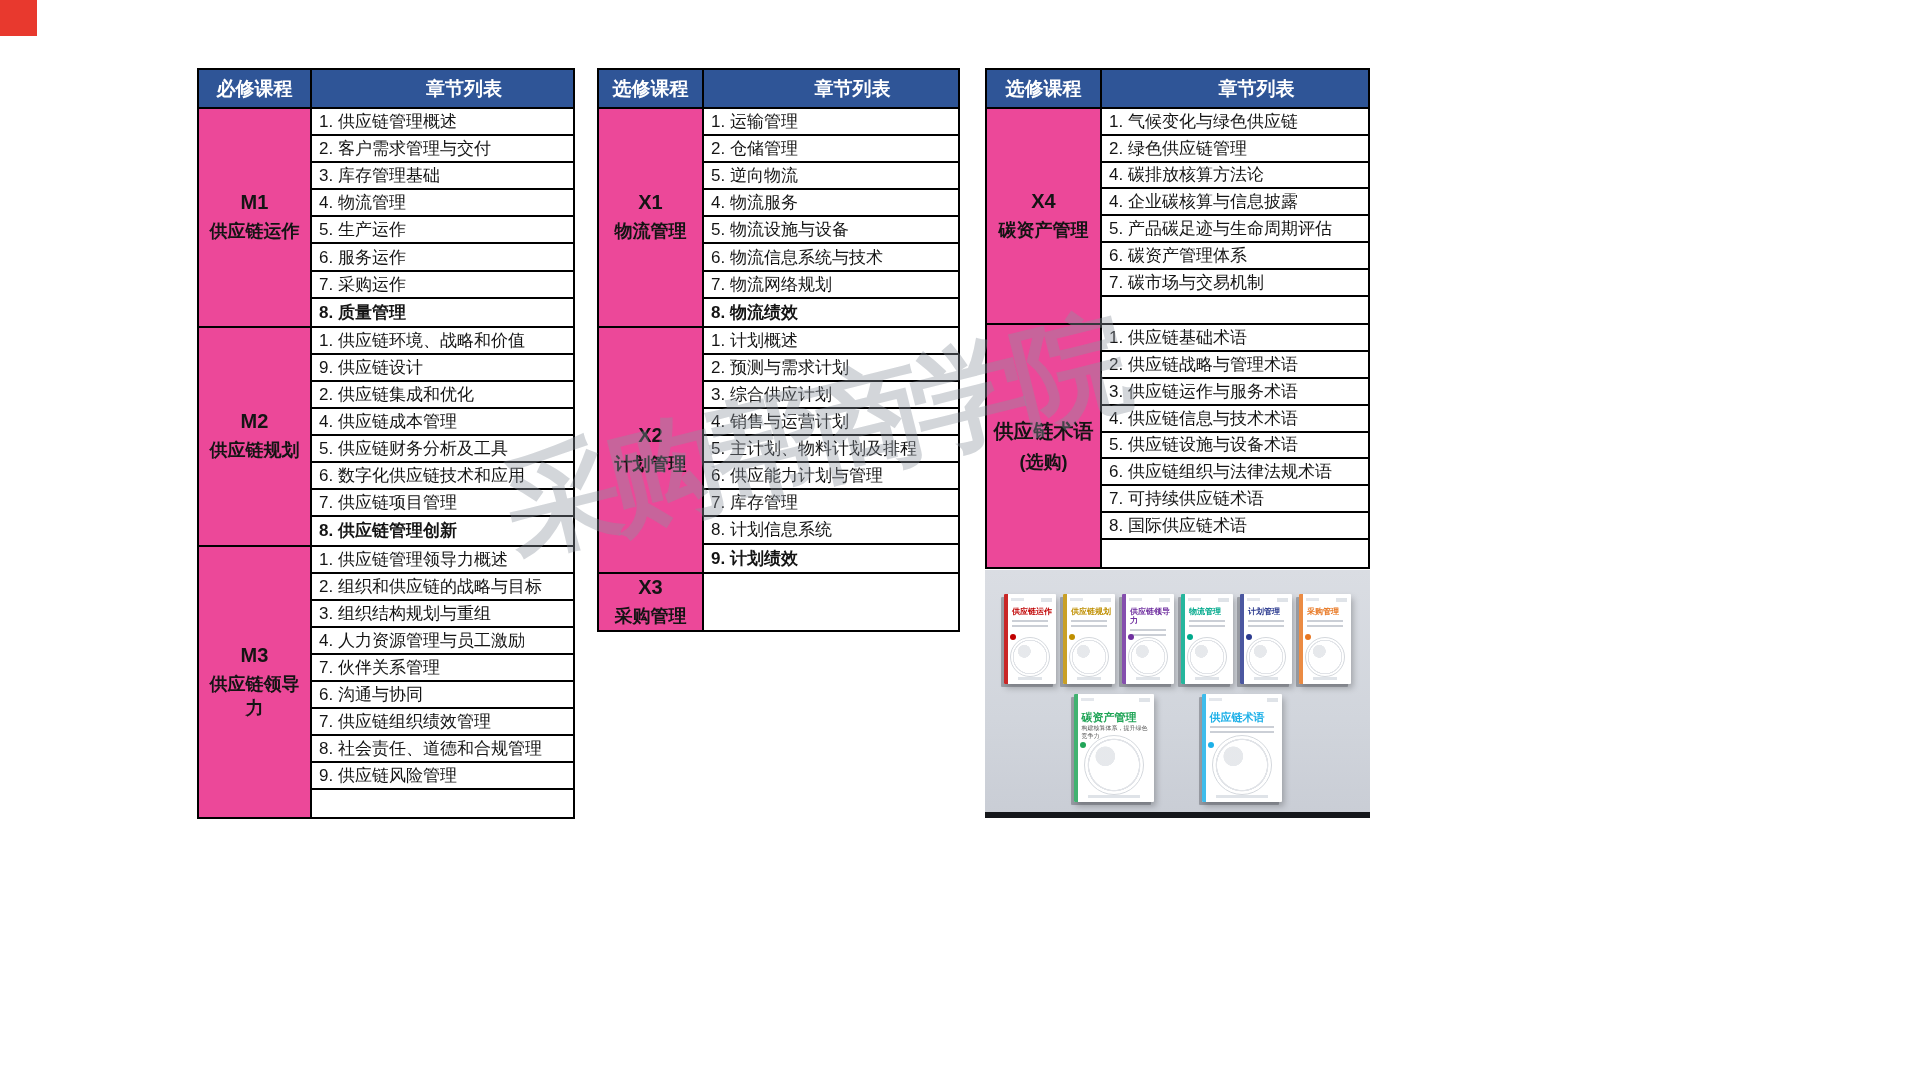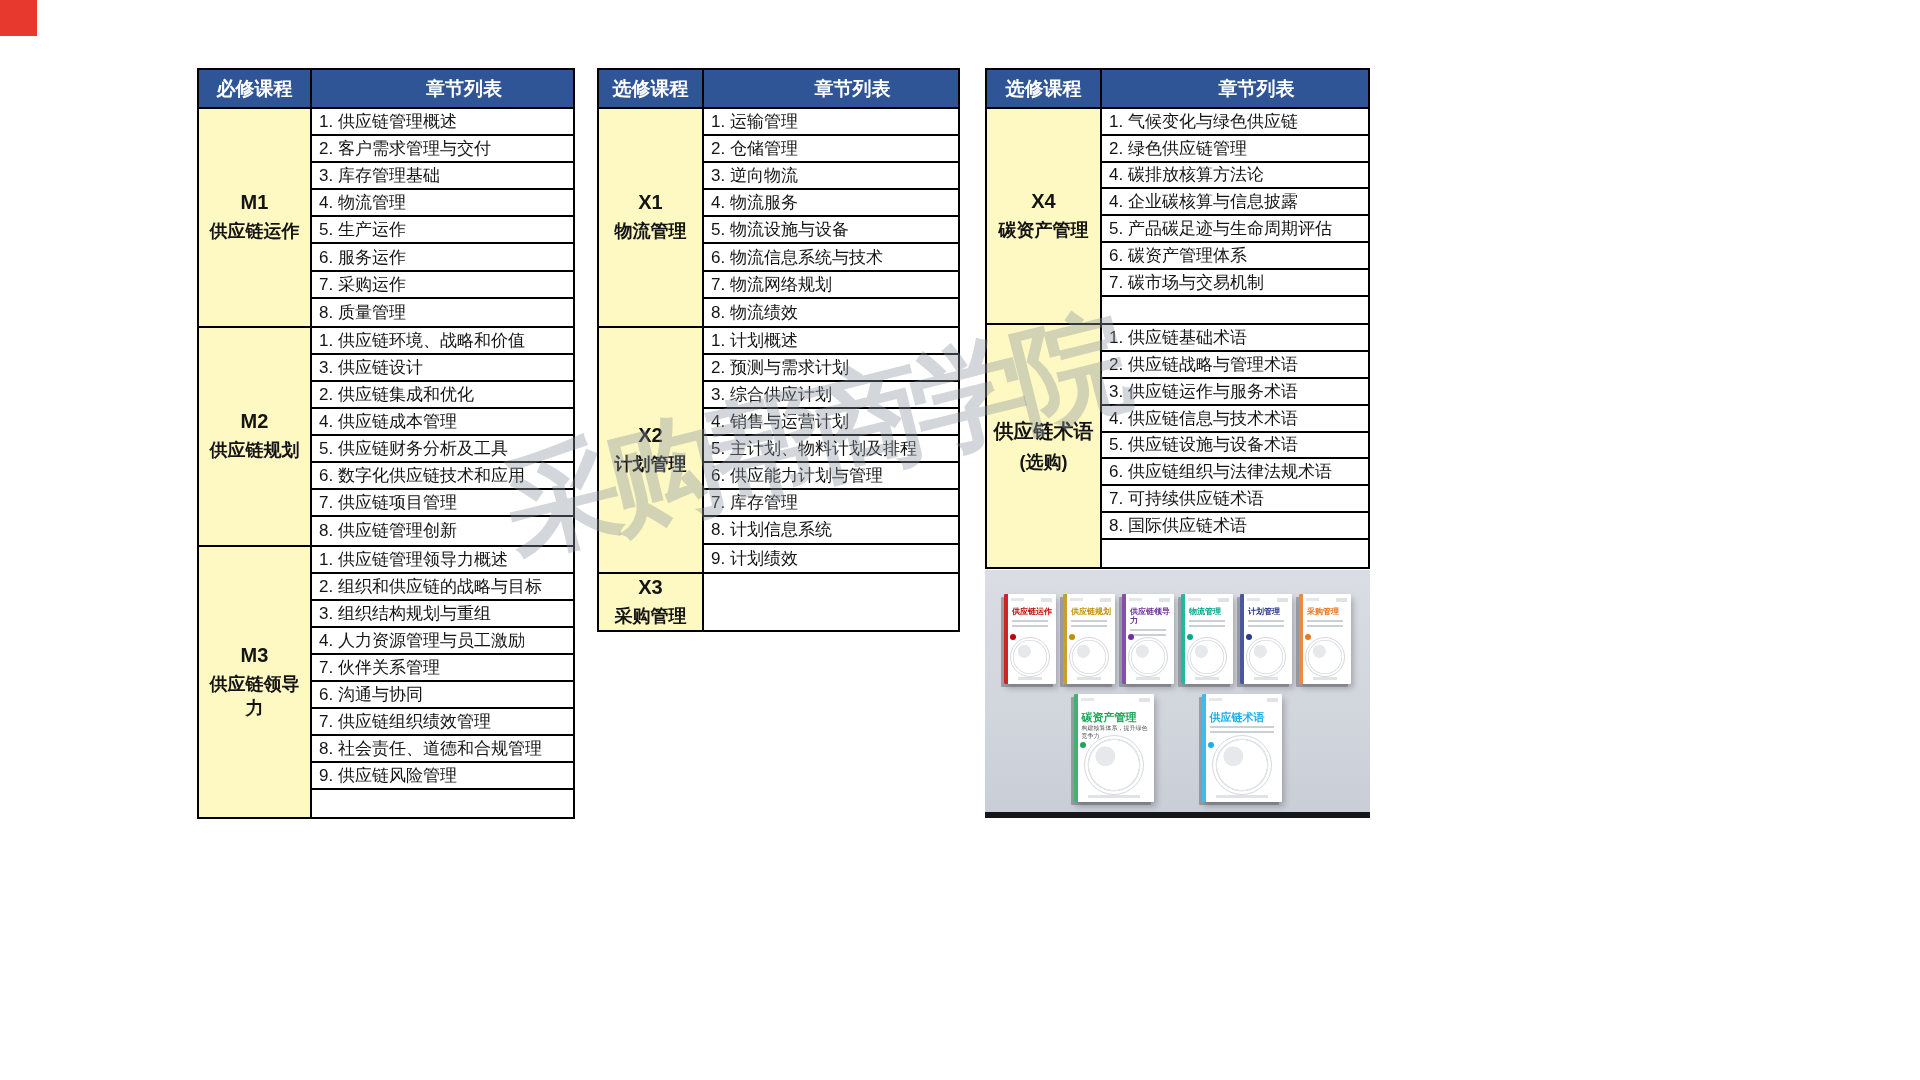--- a/index.html
+++ b/index.html
@@ -19,32 +19,32 @@
   .t-elective1{left:597px;top:68px;width:363px;--lw:105px;--rh:27.1px;}
   .t-elective2{left:985px;top:68px;width:385px;--lw:115px;--rh:26.8px;}
   .thead{display:flex;height:37px;background:#2F5597;border-bottom:2px solid #000;flex:none;}
   .th{display:flex;align-items:center;justify-content:center;
       color:#fff;font-weight:bold;font-size:19px;box-sizing:border-box;font-family:Liberation Mono, monospace;}
   .th.course{width:var(--lw);border-right:2px solid #000;flex:none;}
   .th.list{flex:1;padding-left:43px;}
   .section{display:flex;flex:none;}
   .section + .section{border-top:2px solid #000;}
   .label-cell{
-    width:var(--lw);flex:none;background:#fef9c3;border-right:2px solid #000;box-sizing:border-box;
+    width:var(--lw);flex:none;background:#ec4899;border-right:2px solid #000;box-sizing:border-box;
     display:flex;flex-direction:column;align-items:center;justify-content:center;gap:5px;
     text-align:center;padding:2px;
   }
   .label-cell .code{font-weight:bold;font-size:20px;}
   .label-cell .name{font-weight:bold;font-size:18px;}
   .rows{flex:1;display:flex;flex-direction:column;}
   .chapter-row{
     height:var(--rh);box-sizing:border-box;border-bottom:2px solid #000;
     display:flex;align-items:center;padding-left:7px;font-size:17px;white-space:nowrap;overflow:hidden;
   }
-  .chapter-row:last-child{border-bottom:none;}
+  .chapter-row:last-child{border-bottom:none;font-weight:bold;}
   
   .watermark{
     position:absolute;left:488px;top:438px;z-index:30;pointer-events:none;
     font-size:115px;font-weight:bold;letter-spacing:-10px;white-space:nowrap;
     color:rgba(140,146,158,0.38);
     transform:rotate(-14deg);transform-origin:left top;
   }
   
   .books-panel{
     position:absolute;left:985px;top:570px;width:385px;height:248px;z-index:5;
@@ -107,21 +107,21 @@
           <div class="chapter-row">8. 质量管理</div>
         </div>
       </div>
       <div class="section">
         <div class="label-cell">
           <div class="code">M2</div>
           <div class="name">供应链规划</div>
         </div>
         <div class="rows">
           <div class="chapter-row">1. 供应链环境、战略和价值</div>
-          <div class="chapter-row">3. 供应链设计</div>
+          <div class="chapter-row">9. 供应链设计</div>
           <div class="chapter-row">2. 供应链集成和优化</div>
           <div class="chapter-row">4. 供应链成本管理</div>
           <div class="chapter-row">5. 供应链财务分析及工具</div>
           <div class="chapter-row">6. 数字化供应链技术和应用</div>
           <div class="chapter-row">7. 供应链项目管理</div>
           <div class="chapter-row">8. 供应链管理创新</div>
         </div>
       </div>
       <div class="section">
         <div class="label-cell">
@@ -148,21 +148,21 @@
         <div class="th list">章节列表</div>
       </div>
       <div class="section">
         <div class="label-cell">
           <div class="code">X1</div>
           <div class="name">物流管理</div>
         </div>
         <div class="rows">
           <div class="chapter-row">1. 运输管理</div>
           <div class="chapter-row">2. 仓储管理</div>
-          <div class="chapter-row">3. 逆向物流</div>
+          <div class="chapter-row">5. 逆向物流</div>
           <div class="chapter-row">4. 物流服务</div>
           <div class="chapter-row">5. 物流设施与设备</div>
           <div class="chapter-row">6. 物流信息系统与技术</div>
           <div class="chapter-row">7. 物流网络规划</div>
           <div class="chapter-row">8. 物流绩效</div>
         </div>
       </div>
       <div class="section">
         <div class="label-cell">
           <div class="code">X2</div>

